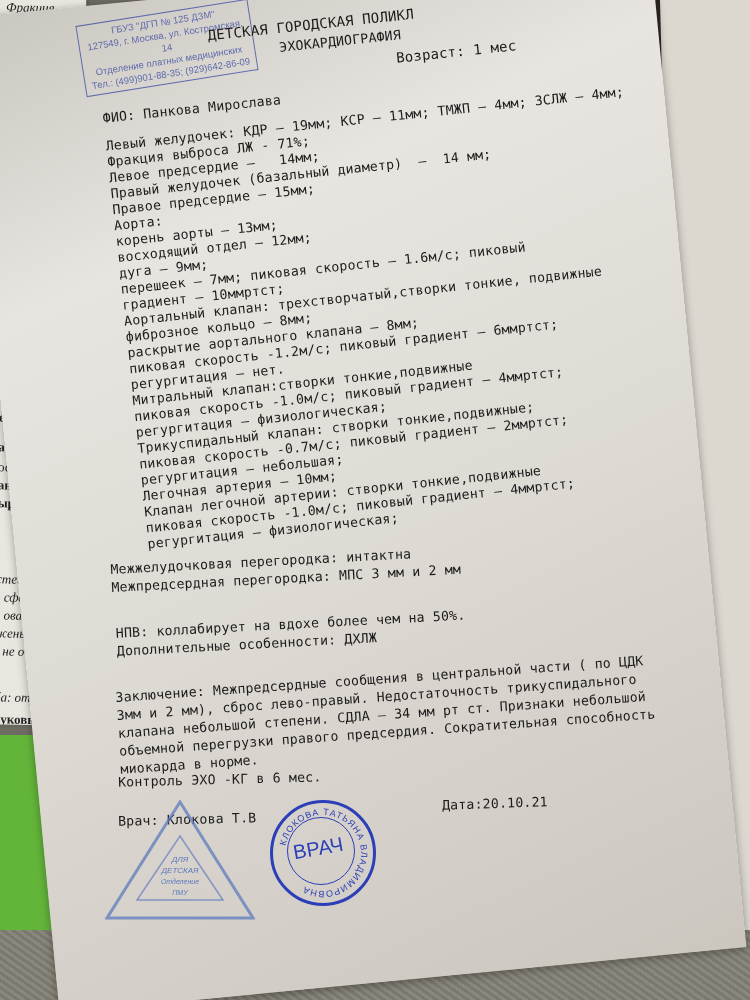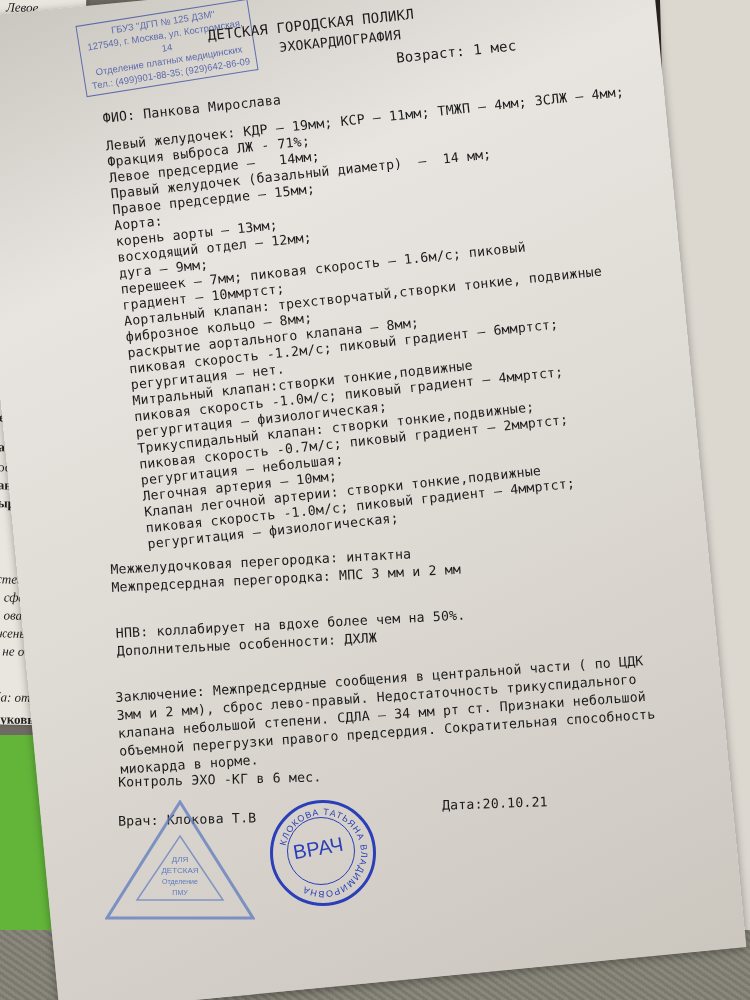--- a/index.html
+++ b/index.html
@@ -64,30 +64,30 @@
     color:#2b3fb8; font-family:"Liberation Sans", sans-serif;
   }
   .round-stamp .inner {
     position:absolute; left:14px; top:14px; width:66px; height:66px;
     border:1.5px solid #2b3fb8; border-radius:50%;
   }
   .round-stamp .center {
     position:absolute; left:20px; top:34px; font-size:20px; transform: rotate(-10deg);
   }
   .round-stamp svg { position:absolute; left:0; top:0; }
-  .tri-stamp { position:absolute; left:105px; top:800px; }
+  .tri-stamp { position:absolute; left:105px; top:800px;font-style:italic; }
 </style>
 </head>
 <body>
 
 <div class="dark-right"></div>
 <div class="right-sheet"></div>
 
 <div class="under-sheet">
-  <span class="l i" style="top:10px">Левое</span>
+  <span class="l i" style="top:10px">Фракция</span>
   <span class="l i" style="top:30px;left:30px">Ле</span>
   <span class="l i" style="top:48px;left:30px">Тре</span>
   <span class="l i" style="top:66px;left:25px">Бол</span>
   <span class="l i" style="top:84px;left:22px">Кров</span>
   <span class="l i" style="top:102px;left:20px">Допо</span>
   <span class="l b i" style="top:128px;left:15px">Заклю</span>
   <span class="l b" style="top:176px">Печень</span>
   <span class="l" style="top:194px">азмеры</span>
   <span class="l" style="top:212px">вные, с</span>
   <span class="l" style="top:230px">ротная</span>

